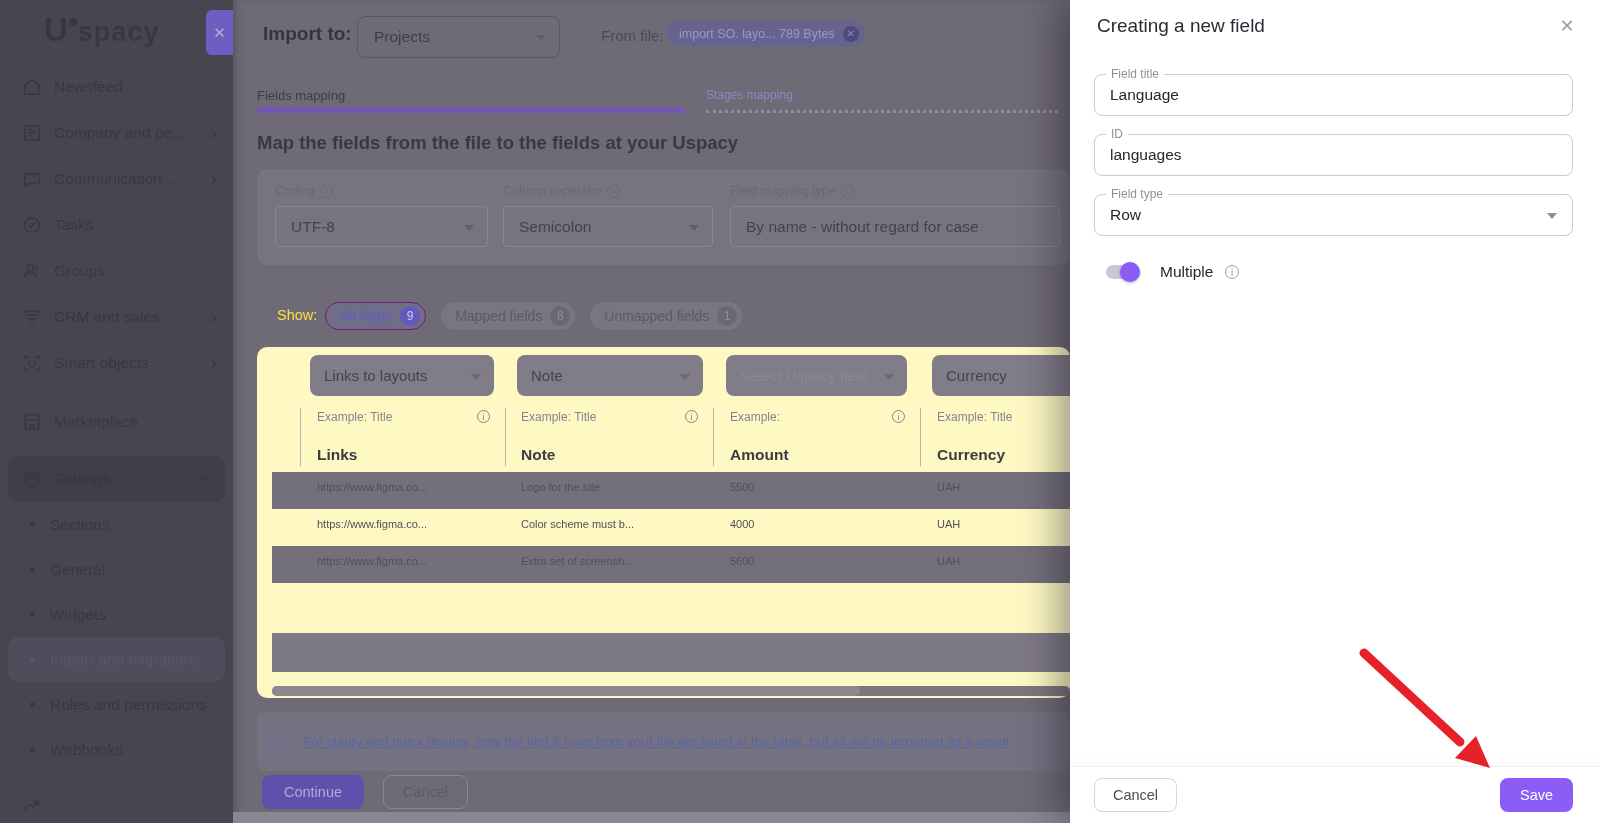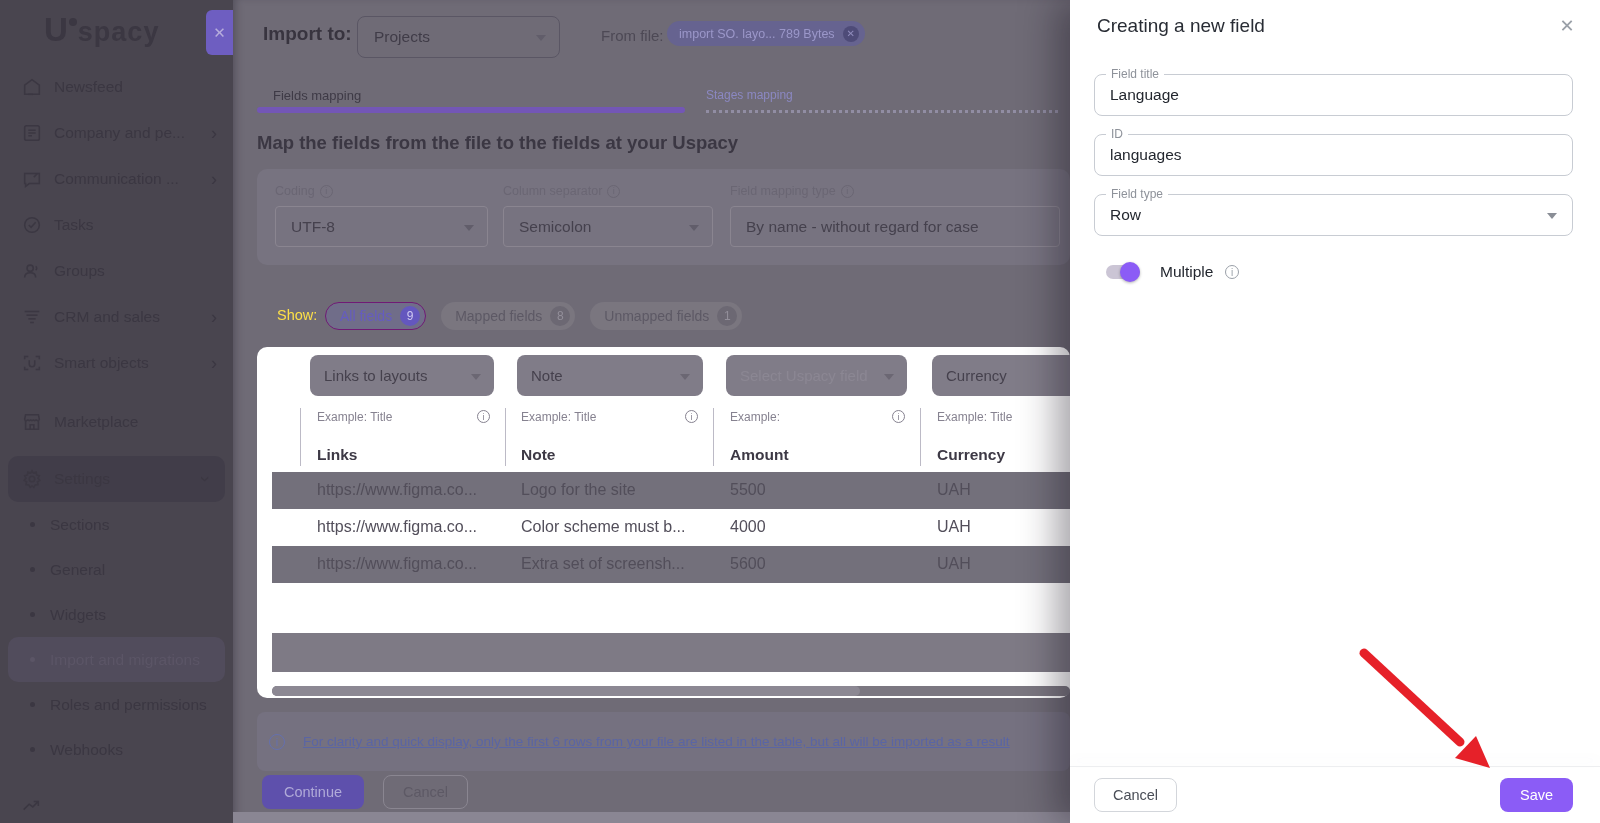--- a/index.html
+++ b/index.html
@@ -31,48 +31,48 @@
   .main { position:absolute; left:233px; top:0; width:837px; height:823px; background:#6F6B76; overflow:hidden; box-shadow:inset 6px 0 8px -4px rgba(30,25,40,.35); }
   .imp-label { position:absolute; left:30px; top:23px; font-size:19px; font-weight:bold; color:#38343F; }
   .sel-box { position:absolute; border:1.5px solid #5A5664; border-radius:8px; display:flex; align-items:center; color:#403C48; font-size:15.5px; }
   .sel-box .sel-text { padding-left:16px; white-space:nowrap; overflow:hidden; }
   .caret { position:absolute; right:13px; top:50%; margin-top:-2px; width:0; height:0; border-left:5px solid transparent; border-right:5px solid transparent; border-top:6px solid #615D6A; }
   .projects-sel { left:124px; top:16px; width:203px; height:42px; }
   .fromfile-label { position:absolute; left:368px; top:27px; font-size:15px; color:#4D4955; }
   .file-chip { position:absolute; left:434px; top:21px; height:25px; border-radius:13px; background:#666390; display:flex; align-items:center; padding:0 6px 0 12px; }
   .file-chip .chip-text { font-size:12.5px; color:#9B97C9; white-space:nowrap; }
   .file-chip .chip-x { width:16px; height:16px; margin-left:8px; border-radius:50%; background:#4E4B78; color:#8F8BBC; font-size:10px; display:flex; align-items:center; justify-content:center; }
-  .step1-label { position:absolute; left:40px; top:88px; font-size:13px; color:#3E3A46; }
+  .step1-label { position:absolute; left:24px; top:88px; font-size:13px; color:#3E3A46; }
   .step1-bar { position:absolute; left:24px; top:107px; width:428px; height:6px; border-radius:3px; background:#7356B6; }
   .step2-label { position:absolute; left:473px; top:88px; font-size:12px; color:#8B88C2; }
   .step2-bar { position:absolute; left:473px; top:110px; width:352px; border-top:3px dotted #918DA3; }
   .heading { position:absolute; left:24px; top:132px; font-size:18.5px; font-weight:bold; color:#3B3743; }
   .card1 { position:absolute; left:24px; top:169px; width:813px; height:96px; background:#777380; border-radius:10px; }
   .opt-label { position:absolute; top:184px; font-size:12.5px; color:#6A6673; display:flex; align-items:center; gap:5px; }
   .i-ic { display:inline-flex; width:13px; height:13px; border:1px solid currentColor; border-radius:50%; font-size:9px; align-items:center; justify-content:center; font-style:normal; }
   .opt-sel { position:absolute; top:206px; height:41px; border:1.3px solid #8A8590; border-radius:4px; display:flex; align-items:center; color:#45414D; font-size:15.5px; }
   .opt-sel .sel-text { padding-left:15px; white-space:nowrap; }
   .show-label { position:absolute; left:44px; top:307px; font-size:14.5px; color:#fde047; }
   .chips { position:absolute; left:92px; top:302px; display:flex; gap:15px; }
   .chip { height:28px; border-radius:14px; background:#7A767F; display:flex; align-items:center; padding:0 5px 0 14px; font-size:14px; color:#5D5965; }
   .chip .cnt { min-width:20px; height:20px; border-radius:10px; background:#6C6873; color:#938F9A; font-size:12px; display:flex; align-items:center; justify-content:center; margin-left:8px; }
   .chip.active { background:#706D89; border:1px solid #701a75; color:#655CC0; }
   .chip.active .cnt { background:#6457BE; color:#CFC9F2; }
-  .tcard { position:absolute; left:24px; top:347px; width:813px; height:351px; background:#ffffff; border-radius:10px; }
+  .tcard { position:absolute; left:24px; top:347px; width:813px; height:351px; background:#fef9c3; border-radius:10px; }
   .map-sel { position:absolute; top:8px; height:41px; background:#807C88; border-radius:8px; display:flex; align-items:center; color:#45414D; font-size:15px; }
   .map-sel .sel-text { padding-left:14px; white-space:nowrap; }
   .map-sel .caret { border-top-color:#6B6773; }
   .map-sel.placeholder { color:#8B8793; }
   .vline { position:absolute; top:61px; height:58px; width:1px; background:#858198; opacity:.55; }
   .ex-text { position:absolute; top:63px; font-size:12px; color:#868290; display:flex; align-items:center; gap:6px; }
   .ex-i { position:absolute; top:63px; color:#868290; }
   .th { position:absolute; top:99px; font-size:15.5px; font-weight:bold; color:#3D3945; }
   .trow { position:absolute; left:15px; width:798px; height:37px; }
   .trow.dark { background:#73707B; }
-  .td { position:absolute; top:9px; font-size:16px; color:#524E5A; white-space:nowrap; }
+  .td { position:absolute; top:9px; font-size:11px; color:#524E5A; white-space:nowrap; }
   .empty-band { position:absolute; left:15px; top:286px; width:798px; height:39px; background:#7E7A85; }
   .hscroll { position:absolute; left:15px; top:339px; width:798px; height:10px; border-radius:5px; background:#7B7781; }
   .hscroll .thumb { position:absolute; left:0; top:0; width:588px; height:10px; border-radius:5px; background:#8C8893; }
   .info-bar { position:absolute; left:24px; top:712px; width:813px; height:59px; background:#757180; border-radius:8px; display:flex; align-items:center; }
   .info-bar .info-i { margin-left:12px; width:16px; height:16px; border:1.4px solid #6570AE; border-radius:50%; color:#6570AE; font-size:11px; display:flex; align-items:center; justify-content:center; flex:0 0 16px; }
   .info-bar .info-text { margin-left:18px; font-size:13.5px; color:#5A65A4; white-space:nowrap; overflow:hidden;text-decoration:underline; }
   .btn-continue { position:absolute; left:29px; top:775px; width:102px; height:34px; background:#5E50AC; border-radius:8px; color:#B0AAD8; font-size:14.5px; display:flex; align-items:center; justify-content:center; }
   .btn-cancel-main { position:absolute; left:150px; top:775px; width:85px; height:34px; border:1px solid #8A8691; border-radius:8px; color:#5D5965; font-size:14.5px; display:flex; align-items:center; justify-content:center; }
   .bottom-band { position:absolute; left:0; top:812px; width:837px; height:11px; background:#8A8693; }
 

